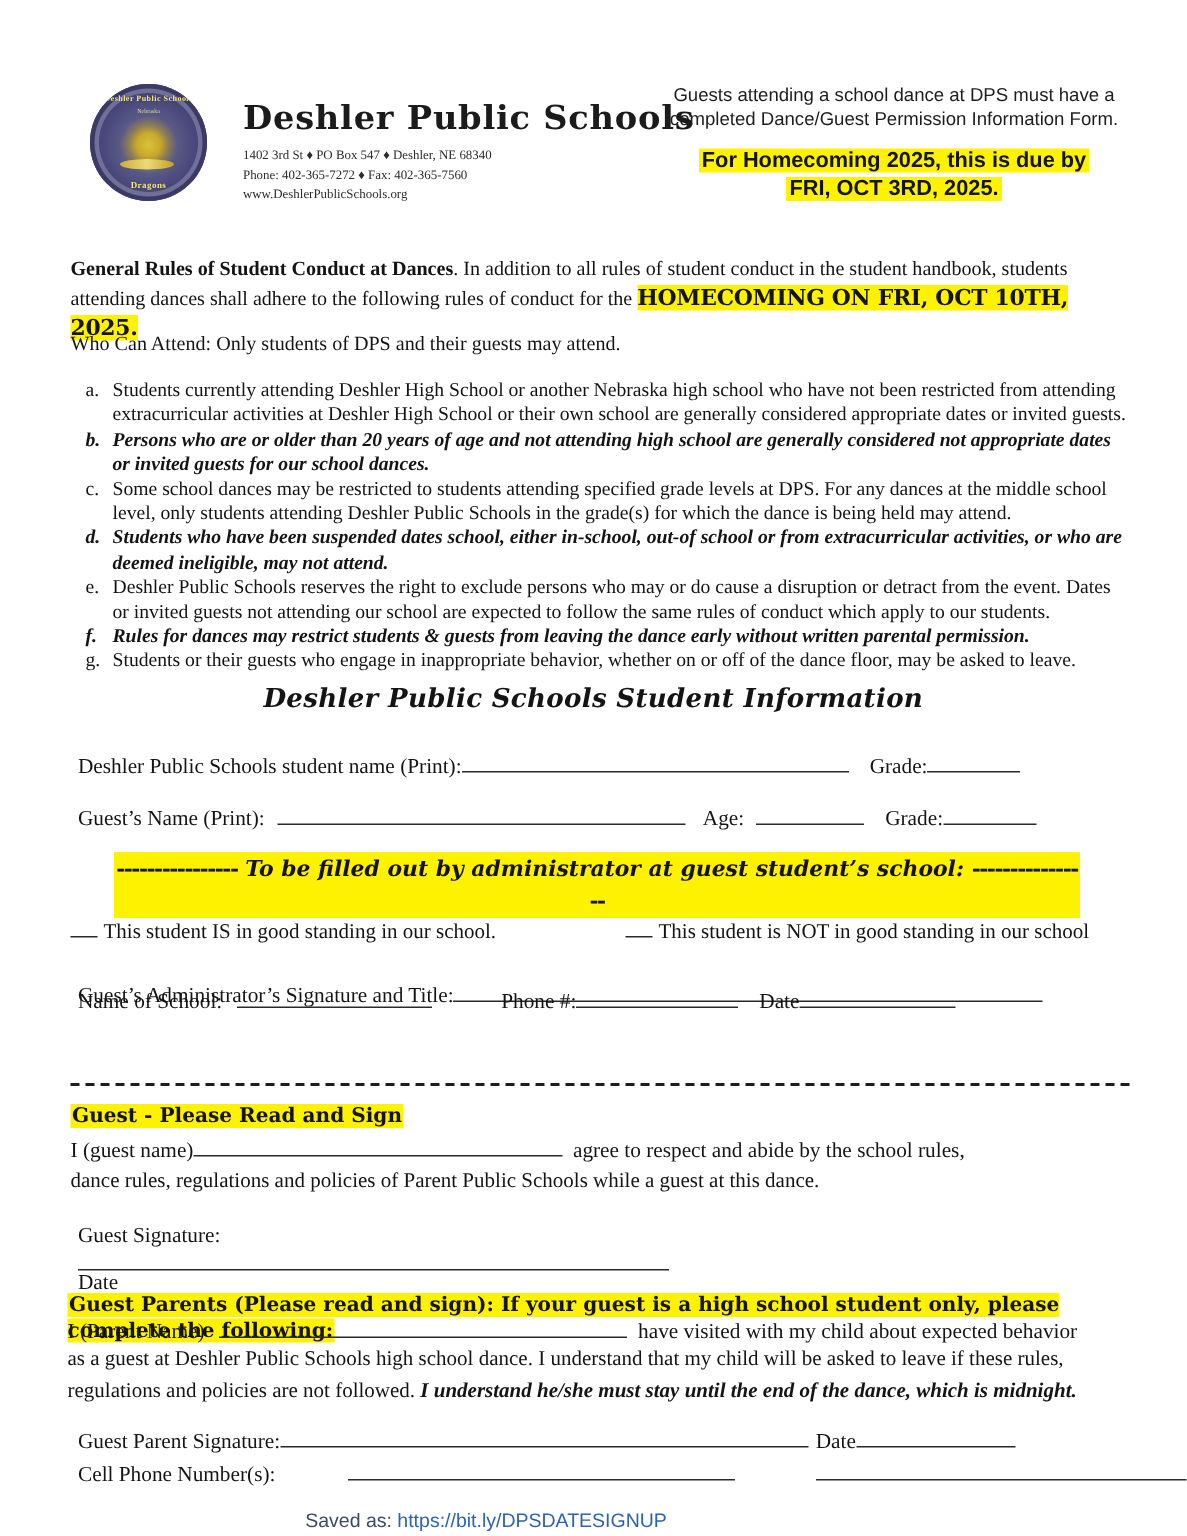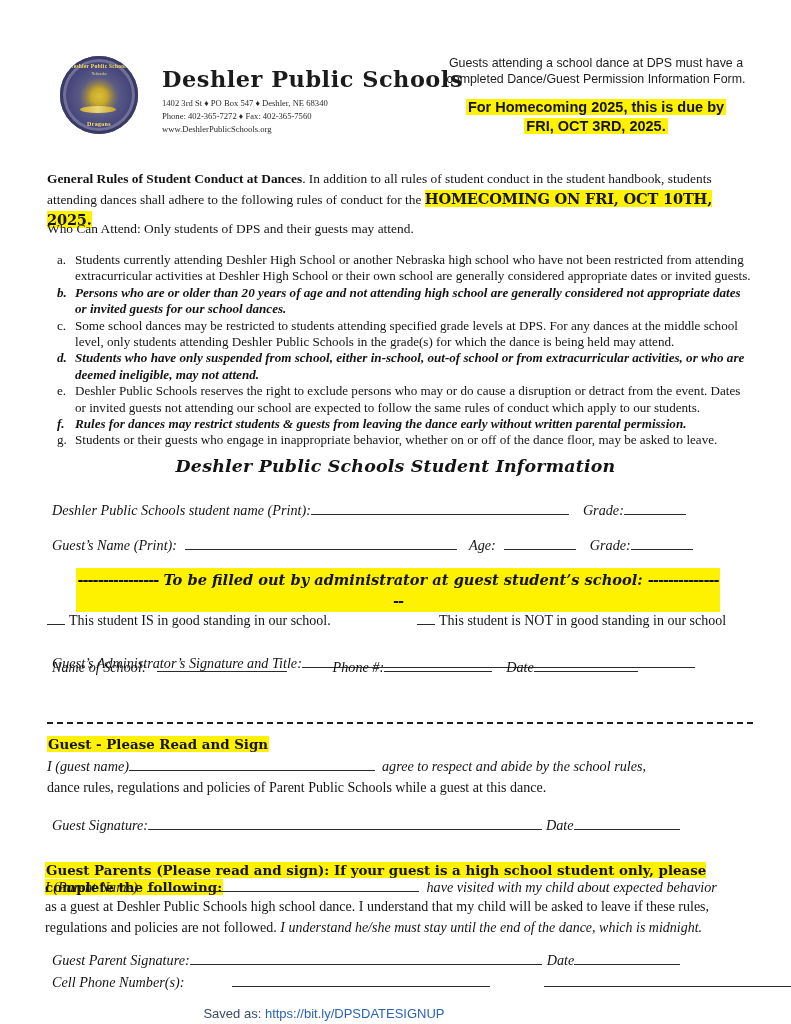--- a/index.html
+++ b/index.html
@@ -201,21 +201,21 @@
     letter-spacing: .2px;
   }
 
   .frow {
     position: absolute;
     display: flex;
     align-items: baseline;
     font-size: 14.2px;
     white-space: nowrap;
   }
-  .frow .lbl { flex: 0 0 auto; font-style: italic; }
+  .frow .lbl { flex: 0 0 auto; }
   .fill {
     display: inline-block;
     border-bottom: 1.2px solid #2a2a2a;
     height: 13px;
     margin: 0 0 0 0;
   }
   .gap { display: inline-block; }
 
   .admin-bar {
     position: absolute;
@@ -266,21 +266,21 @@
     font-size: 13.4px;
     line-height: 17px;
   }
   .hl-head span { background: #fff200; padding: 0 1px; }
 
   .para {
     position: absolute;
     font-size: 14px;
     line-height: 21px;
   }
-  .para i { font-style: italic; font-weight: normal; text-align: right; }
+  .para i { font-style: italic; font-weight: bold; text-align: right; }
 
   .footer-note {
     position: absolute;
     left: 0;
     top: 1006px;
     width: 648px;
     text-align: center;
     font-family: "Liberation Sans", sans-serif;
     font-size: 13px;
     color: #3b4a63;
@@ -333,21 +333,21 @@
     <div class="rule em">
       <div class="marker">b.</div>
       <div class="rtext">Persons who are or older than 20 years of age and not attending high school are generally considered not appropriate dates or invited guests for our school dances.</div>
     </div>
     <div class="rule">
       <div class="marker">c.</div>
       <div class="rtext">Some school dances may be restricted to students attending specified grade levels at DPS.  For any dances at the middle school level, only students attending Deshler Public Schools in the grade(s) for which the dance is being held may attend.</div>
     </div>
     <div class="rule em">
       <div class="marker">d.</div>
-      <div class="rtext">Students who have only suspended from school, either in-school, out-of school or from extracurricular activities, or who are deemed ineligible, may not attend.</div>
+      <div class="rtext">Students who have been suspended dates school, either in-school, out-of school or from extracurricular activities, or who are deemed ineligible, may not attend.</div>
     </div>
     <div class="rule">
       <div class="marker">e.</div>
       <div class="rtext">Deshler Public Schools reserves the right to exclude persons who may or do cause a disruption or detract from the event.  Dates or invited guests not attending our school are expected to follow the same rules of conduct which apply to our students.</div>
     </div>
     <div class="rule em">
       <div class="marker">f.</div>
       <div class="rtext">Rules for dances may restrict students &amp; guests from leaving the dance early without written parental permission.</div>
     </div>
     <div class="rule">
@@ -419,21 +419,21 @@
 
   <div class="frow" style="left:47px; top:757px;">
     <span class="lbl">I (guest name)</span>
     <span class="fill" style="width:246px;"></span>
     <span class="gap" style="width:7px;"></span>
     <span class="lbl">agree to respect and abide by the school rules,</span>
   </div>
 
   <div class="para" style="left:47px; top:777px; width:706px;">dance rules, regulations and policies of Parent Public Schools while a guest at this dance.</div>
 
-  <div class="frow" style="left:52px; top:816px;">
+  <div class="frow" style="left:52px; top:816px;flex-direction:column;">
     <span class="lbl">Guest Signature:</span>
     <span class="fill" style="width:394px;"></span>
     <span class="gap" style="width:4px;"></span>
     <span class="lbl">Date</span>
     <span class="fill" style="width:106px;"></span>
   </div>
 
   <div class="hl-head" style="left:45px; top:862px; width:712px;">
     <span>Guest Parents (Please read and sign):  If your guest is a high school student only, please complete the following:</span>
   </div>

